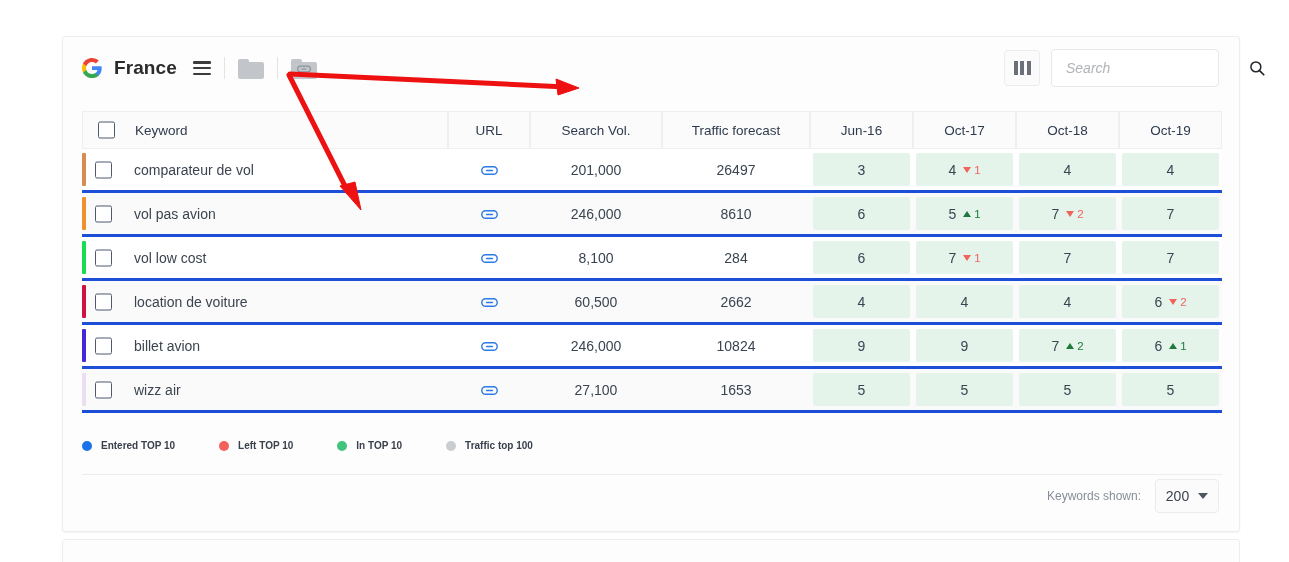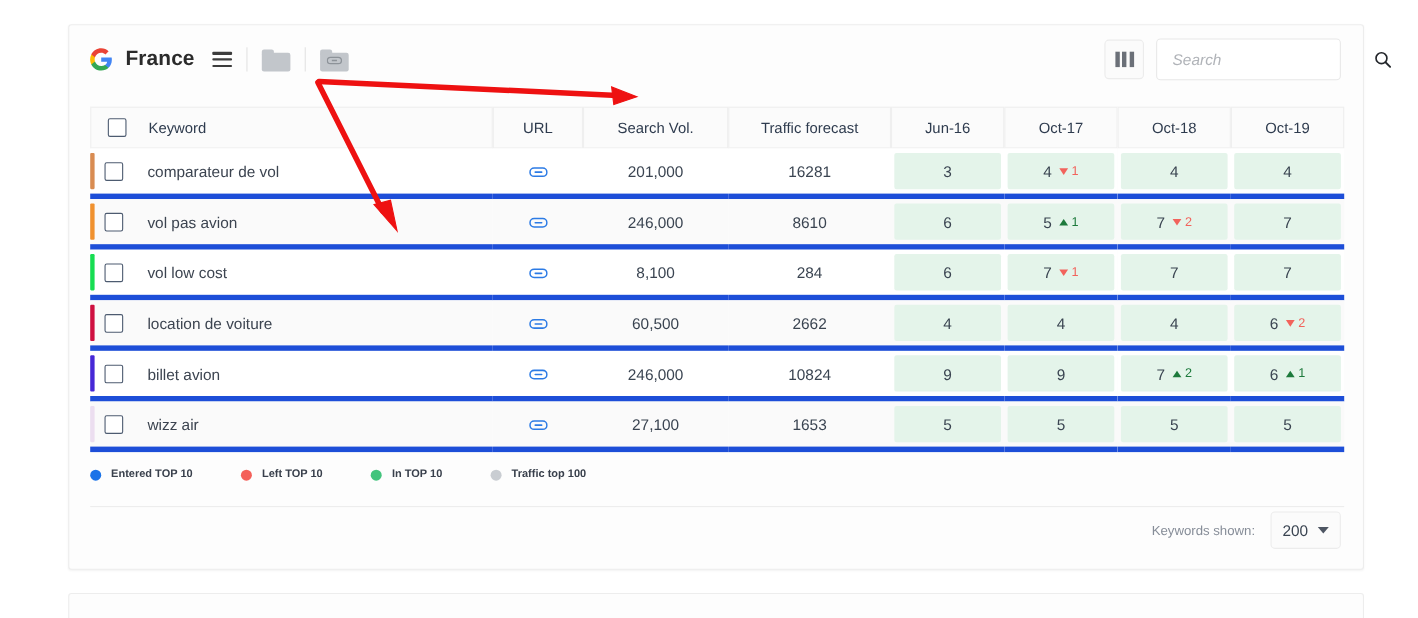--- a/index.html
+++ b/index.html
@@ -14,21 +14,21 @@
     position: relative;
     width: 1289px;
     height: 562px;
     background: #ffffff;
   }
 
   
   .card {
     position: absolute;
     left: 62px;
-    top: 22px;
+    top: 36px;
     width: 1178px;
     height: 496px;
     background: #fdfdfd;
     border: 1px solid #ededed;
     border-radius: 3px;
     box-shadow: 0 1px 2px rgba(0,0,0,0.05);
   }
   .card-2 {
     position: absolute;
     left: 62px;
@@ -163,21 +163,21 @@
   .tbl th.th-kw {
     text-align: left;
     padding-left: 52px;
     position: relative;
   }
   .tbl tbody tr { height: 41px; }
   .tbl td {
     font-size: 14px;
     color: #3a4451;
     text-align: center;
-    border-bottom: 5px solid #1d4ed8;
+    border-bottom: 3px solid #1d4ed8;
     padding: 0;
     height: 41px;
     margin-left: 36px;
   }
   tr.row-odd td { background: #ffffff; }
   tr.row-even td { background: #fafafa; }
 
   td.c-kw {
     text-align: left;
     padding-left: 52px;
@@ -374,21 +374,21 @@
         </tr>
       </thead>
       <tbody id="tbody">
           <tr class="row-odd">
             <td class="c-kw"><span class="rowbar" style="background:#d98c52"></span><span class="cbox"></span><span>comparateur de vol</span></td>
             <td><svg class="link-ico" viewBox="0 0 26 14">
                 <rect x="1.2" y="1.2" width="23.6" height="11.6" rx="5.8" fill="none" stroke="#2c7be5" stroke-width="2.2"></rect>
                 <line x1="8.5" y1="7" x2="17.5" y2="7" stroke="#2c7be5" stroke-width="2.2" stroke-linecap="round"></line>
               </svg></td>
             <td>201,000</td>
-            <td>16281</td>
+            <td>26497</td>
             <td class="rank">
               <div class="pill">
                 <span class="num-main">3</span>
               </div>
             </td>
             <td class="rank">
               <div class="pill">
                 <span class="num-main">4</span>
                 <span class="delta">
                   <span class="tri down"></span>

